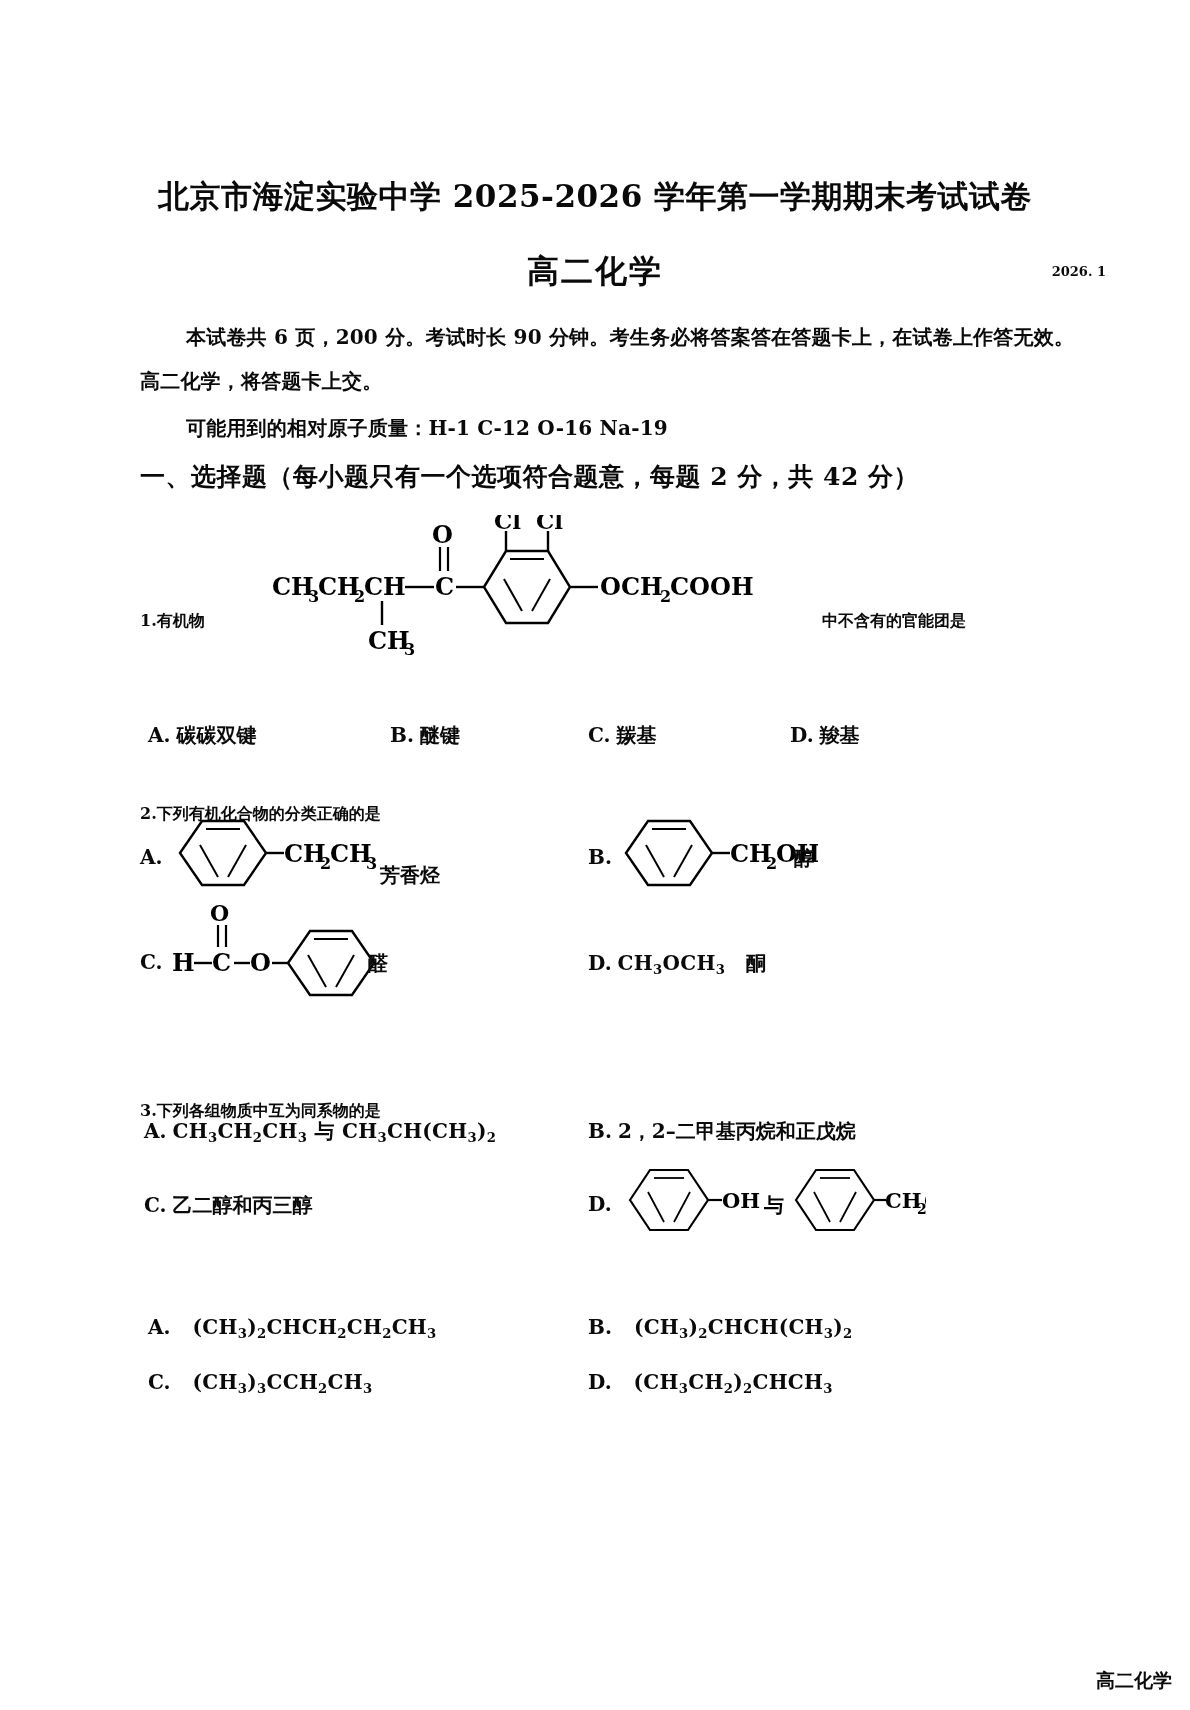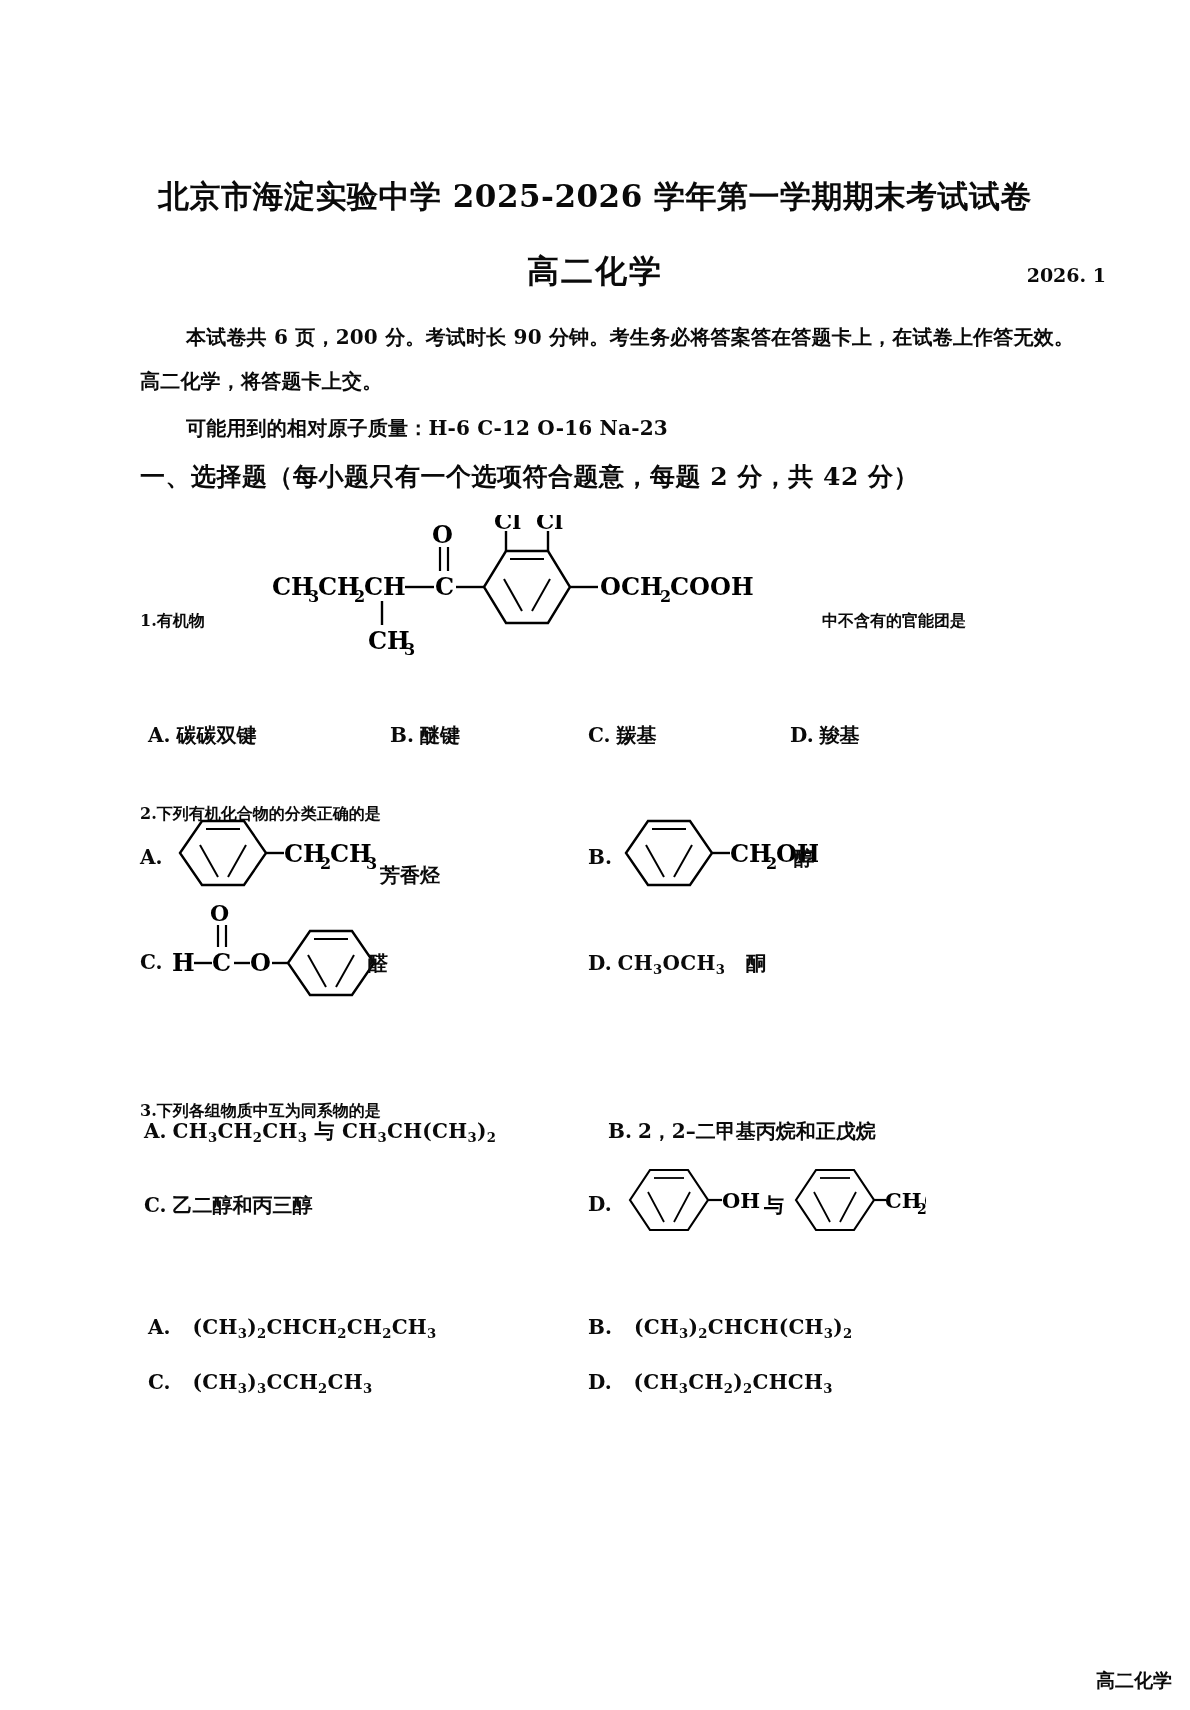--- a/index.html
+++ b/index.html
@@ -22,21 +22,21 @@
     letter-spacing:.5px;
     white-space:nowrap;
   }
   .subject-row { position:absolute; top:250px; left:0; width:1190px; height:46px; }
   .subject {
     position:absolute; left:0; width:1190px; text-align:center;
     font-weight:700; font-size:32px; letter-spacing:2px;
   }
   .exam-date {
     position:absolute; right:84px; top:14px;
-    font-size:19px; font-weight:600;
+    font-size:13px; font-weight:600;
   }
 
   .para {
     position:absolute;
     font-size:20px;
     font-weight:600;
     letter-spacing:.2px;
     white-space:nowrap;
   }
   .p-intro1 { top:324px; left:186px; }
@@ -84,21 +84,21 @@
 
   <div class="doc-title">北京市海淀实验中学 2025-2026 学年第一学期期末考试试卷</div>
 
   <div class="subject-row">
     <div class="subject">高二化学</div>
     <div class="exam-date">2026. 1</div>
   </div>
 
   <div class="para p-intro1">本试卷共 6 页，200 分。考试时长 90 分钟。考生务必将答案答在答题卡上，在试卷上作答无效。</div>
   <div class="para p-intro2">高二化学，将答题卡上交。</div>
-  <div class="para p-mass">可能用到的相对原子质量：H-6    C-12    O-16    Na-23</div>
+  <div class="para p-mass">可能用到的相对原子质量：H-1    C-12    O-16    Na-19</div>
 
   <div class="section-heading">一、选择题（每小题只有一个选项符合题意，每题 2 分，共 42 分）</div>
 
   <div class="qtext" style="top:575px; left:140px;">1.有机物</div>
 
   <div class="struct" style="top:515px; left:272px;">
     <svg width="560" height="140" viewBox="0 0 560 140">
 
       <text x="0" y="80" font-family="DejaVu Serif, serif" font-size="24" font-weight="700">CH</text>
       <text x="36" y="87" font-family="DejaVu Serif, serif" font-size="16" font-weight="700">3</text>
@@ -213,21 +213,21 @@
   <div class="opt" style="top:950px; left:588px;">
     <span class="lbl">D.</span><span class="formula">CH<sub>3</sub>OCH<sub>3</sub></span>
     <span style="margin-left:14px;">酮</span>
   </div>
 
   <div class="qtext" style="top:1065px; left:140px;">3.下列各组物质中互为同系物的是</div>
 
   <div class="opt" style="top:1118px; left:144px;">
     <span class="lbl">A.</span><span class="formula">CH<sub>3</sub>CH<sub>2</sub>CH<sub>3</sub> 与 CH<sub>3</sub>CH(CH<sub>3</sub>)<sub>2</sub></span>
   </div>
-  <div class="opt" style="top:1118px; left:588px;margin-left:20px;">
+  <div class="opt" style="top:1118px; left:588px;">
     <span class="lbl">B.</span><span>2，2–二甲基丙烷和正戊烷</span>
   </div>
 
   <div class="opt" style="top:1192px; left:144px;">
     <span class="lbl">C.</span><span>乙二醇和丙三醇</span>
   </div>
 
   <div class="opt" style="top:1192px; left:588px;">
     <span class="lbl">D.</span>
   </div>

